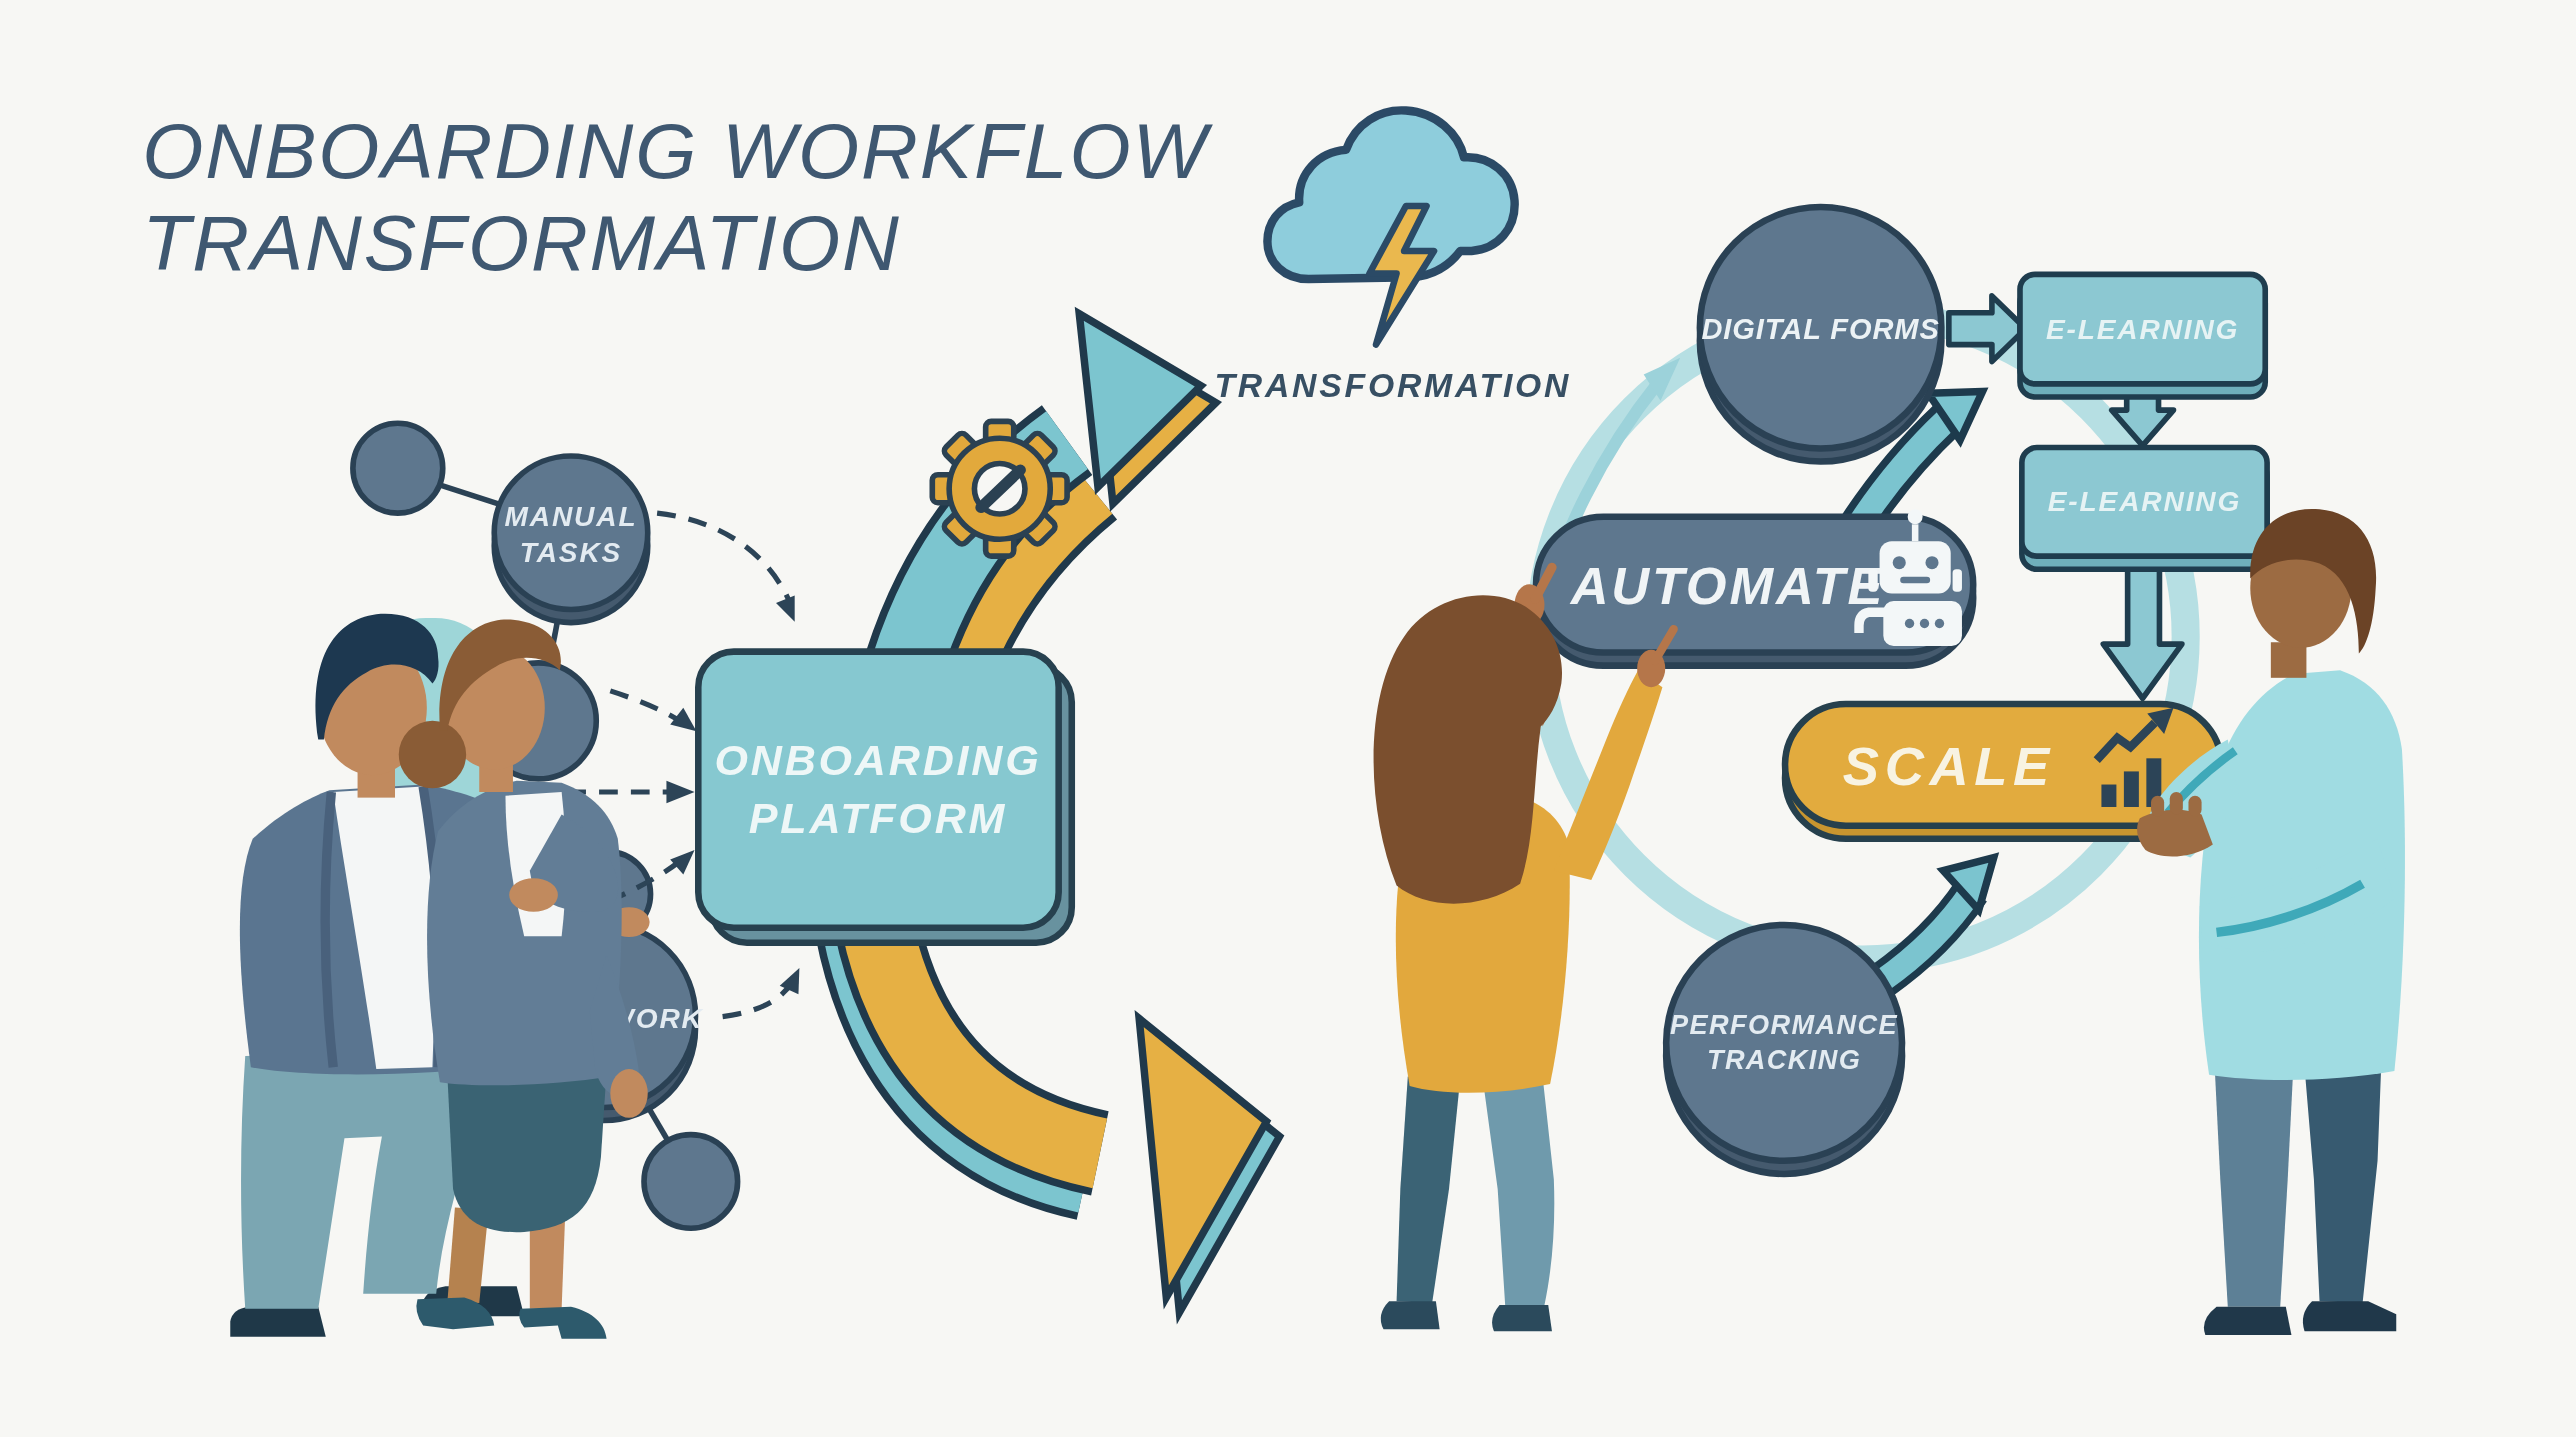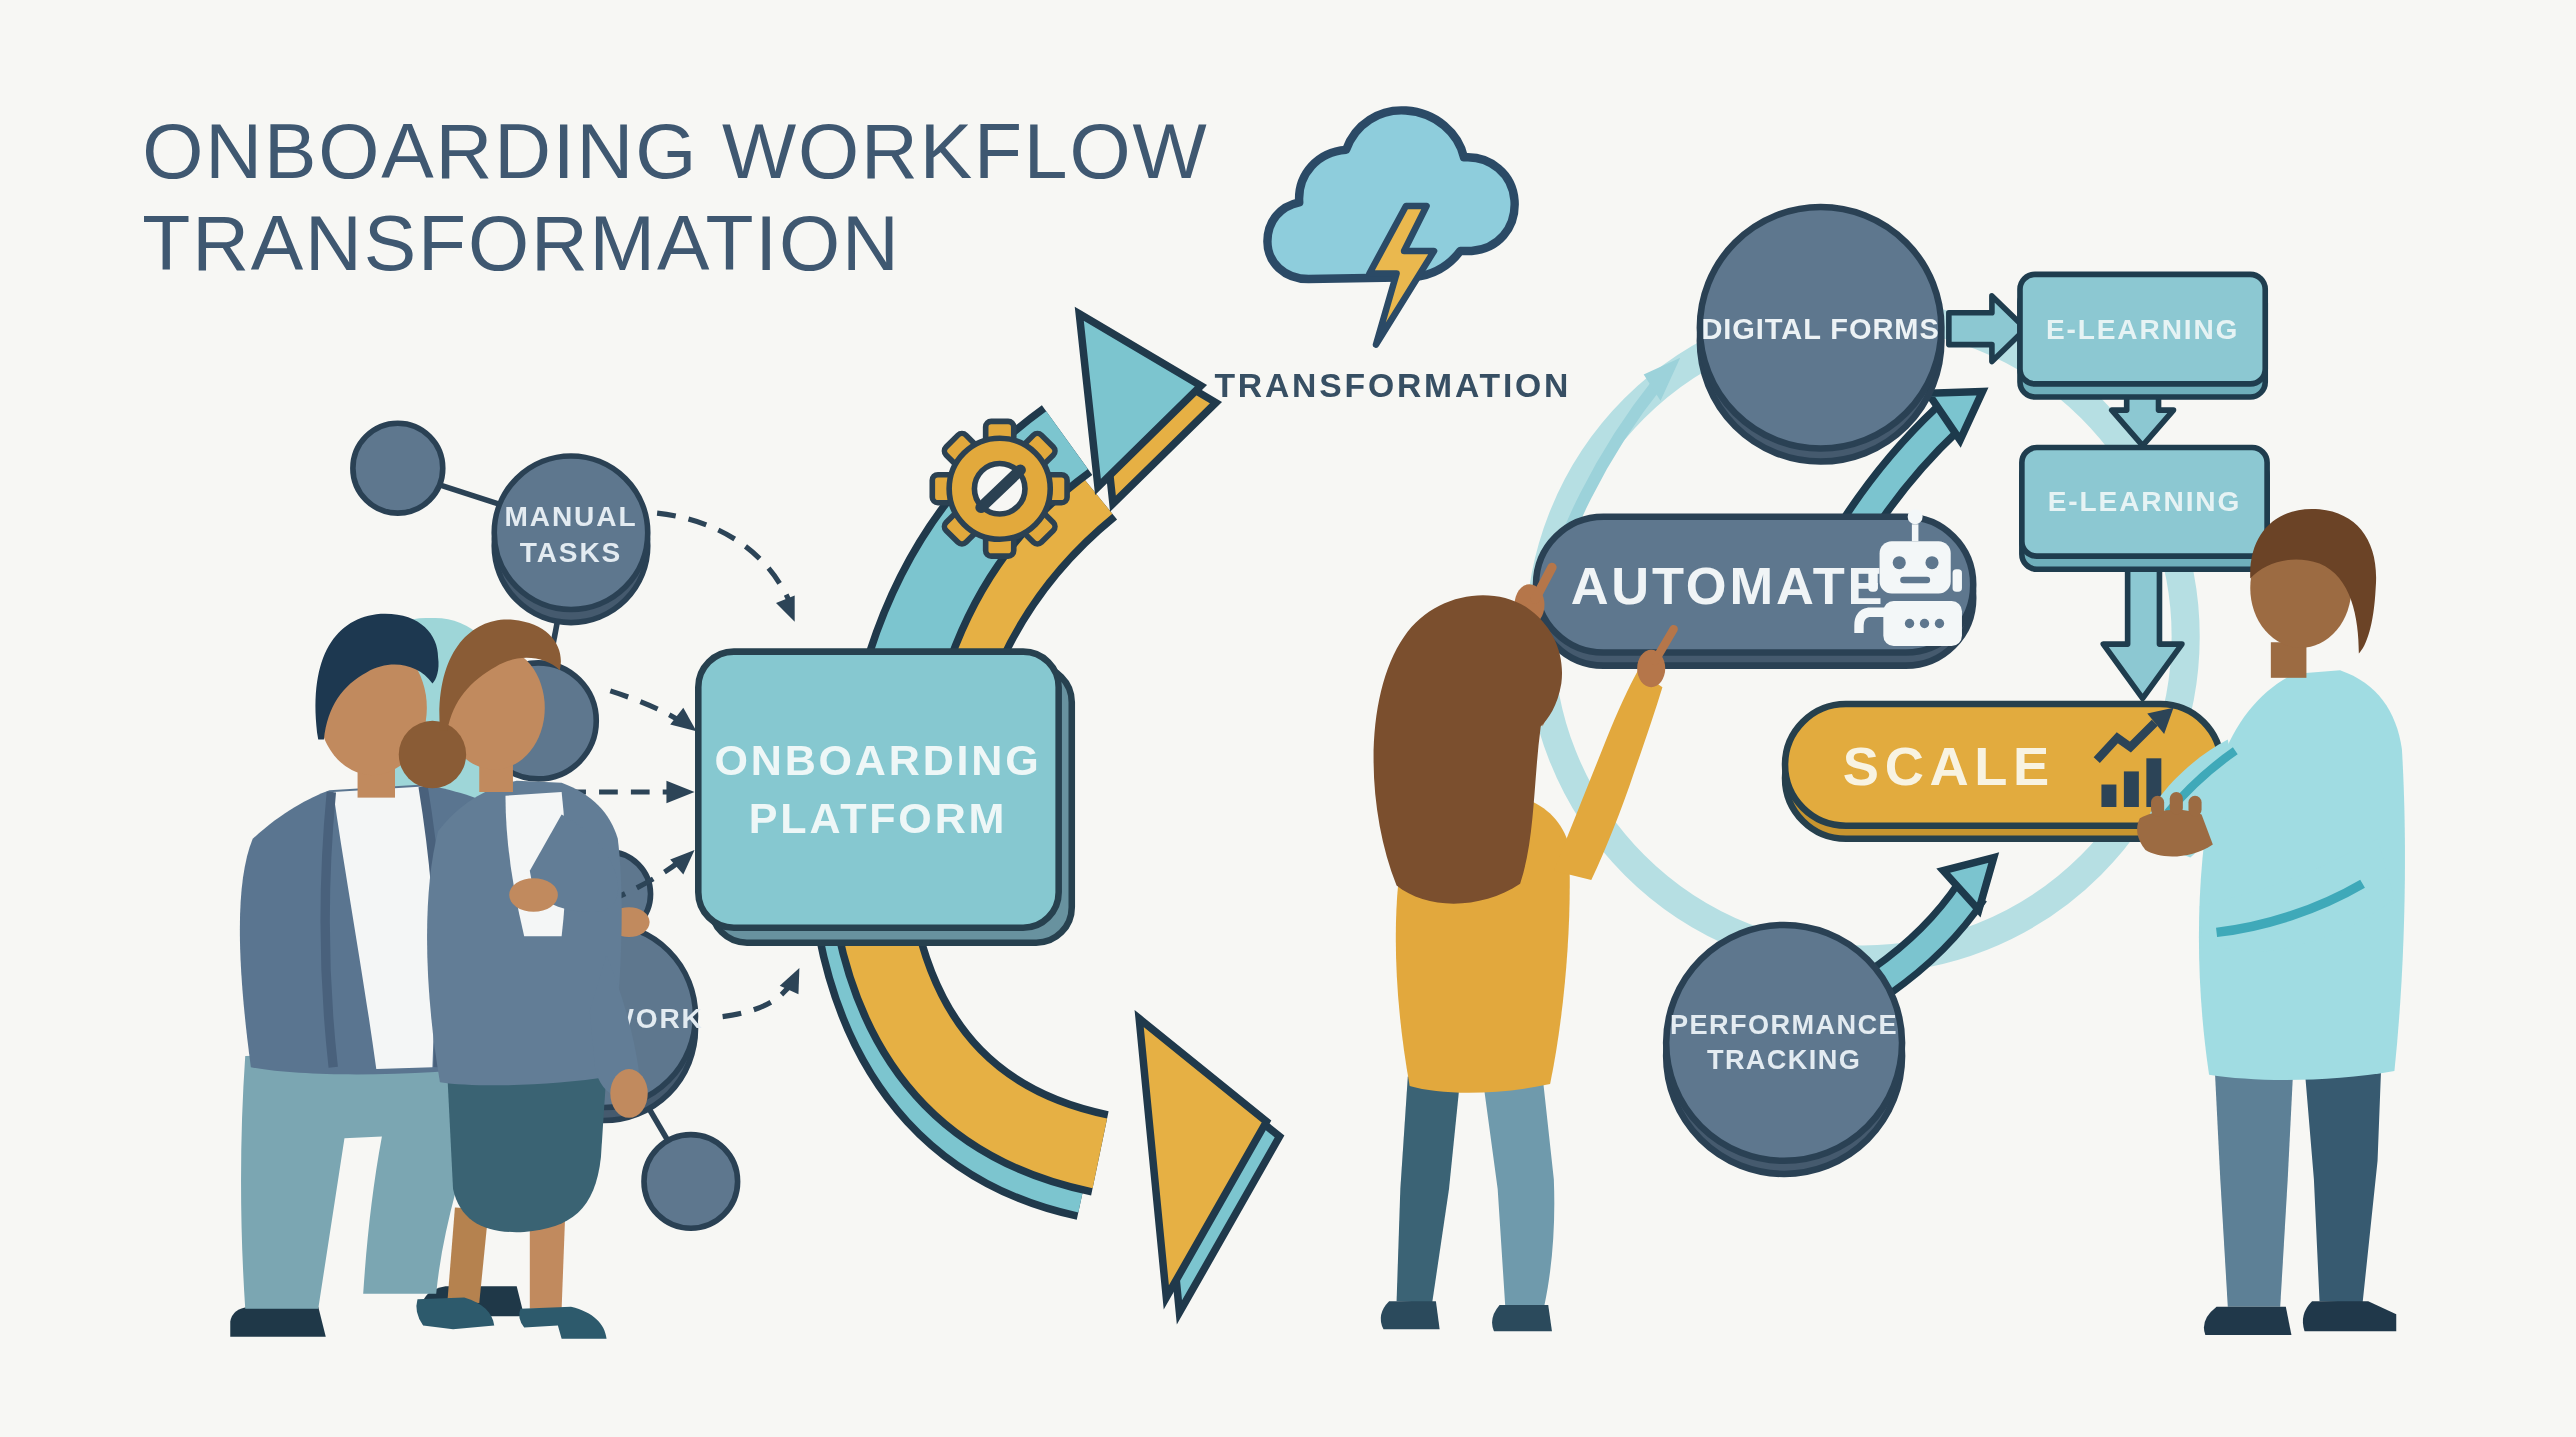--- a/index.html
+++ b/index.html
@@ -1,17 +1,17 @@
 <!DOCTYPE html>
 <html style="font-size:15px"><head>
 <meta charset="utf-8">
 <style>
   html,body{margin:0;padding:0;background:#eceae6;}
   #stage{position:relative;width:2576px;height:1438px;background:#f7f7f4;overflow:hidden;
-         font-family:"Liberation Sans",sans-serif;}
+         font-family:"Liberation Sans",sans-serif;font-style:italic;}
   svg{display:block}
   text{font-family:"Liberation Sans",sans-serif;}
   .t-title{font-size:84px;font-weight:400;letter-spacing:2px;fill:#3f5871;}
   .t-node-sm{font-size:30px;font-weight:700;letter-spacing:2px;fill:#e3ebf1;}
   .t-node-xs{font-size:29px;font-weight:700;letter-spacing:1.5px;fill:#e3ebf1;}
   .t-platform{font-size:46px;font-weight:700;letter-spacing:3px;fill:#eef7f7;}
   .t-transf{font-size:36px;font-weight:700;letter-spacing:3px;fill:#374f63;}
   .t-df{font-size:31px;font-weight:700;letter-spacing:1px;fill:#ecf2f5;}
   .t-el{font-size:30px;font-weight:700;letter-spacing:2px;fill:#e6f3f4;}
   .t-automate{font-size:56px;font-weight:700;letter-spacing:3px;fill:#f0f4f6;}

